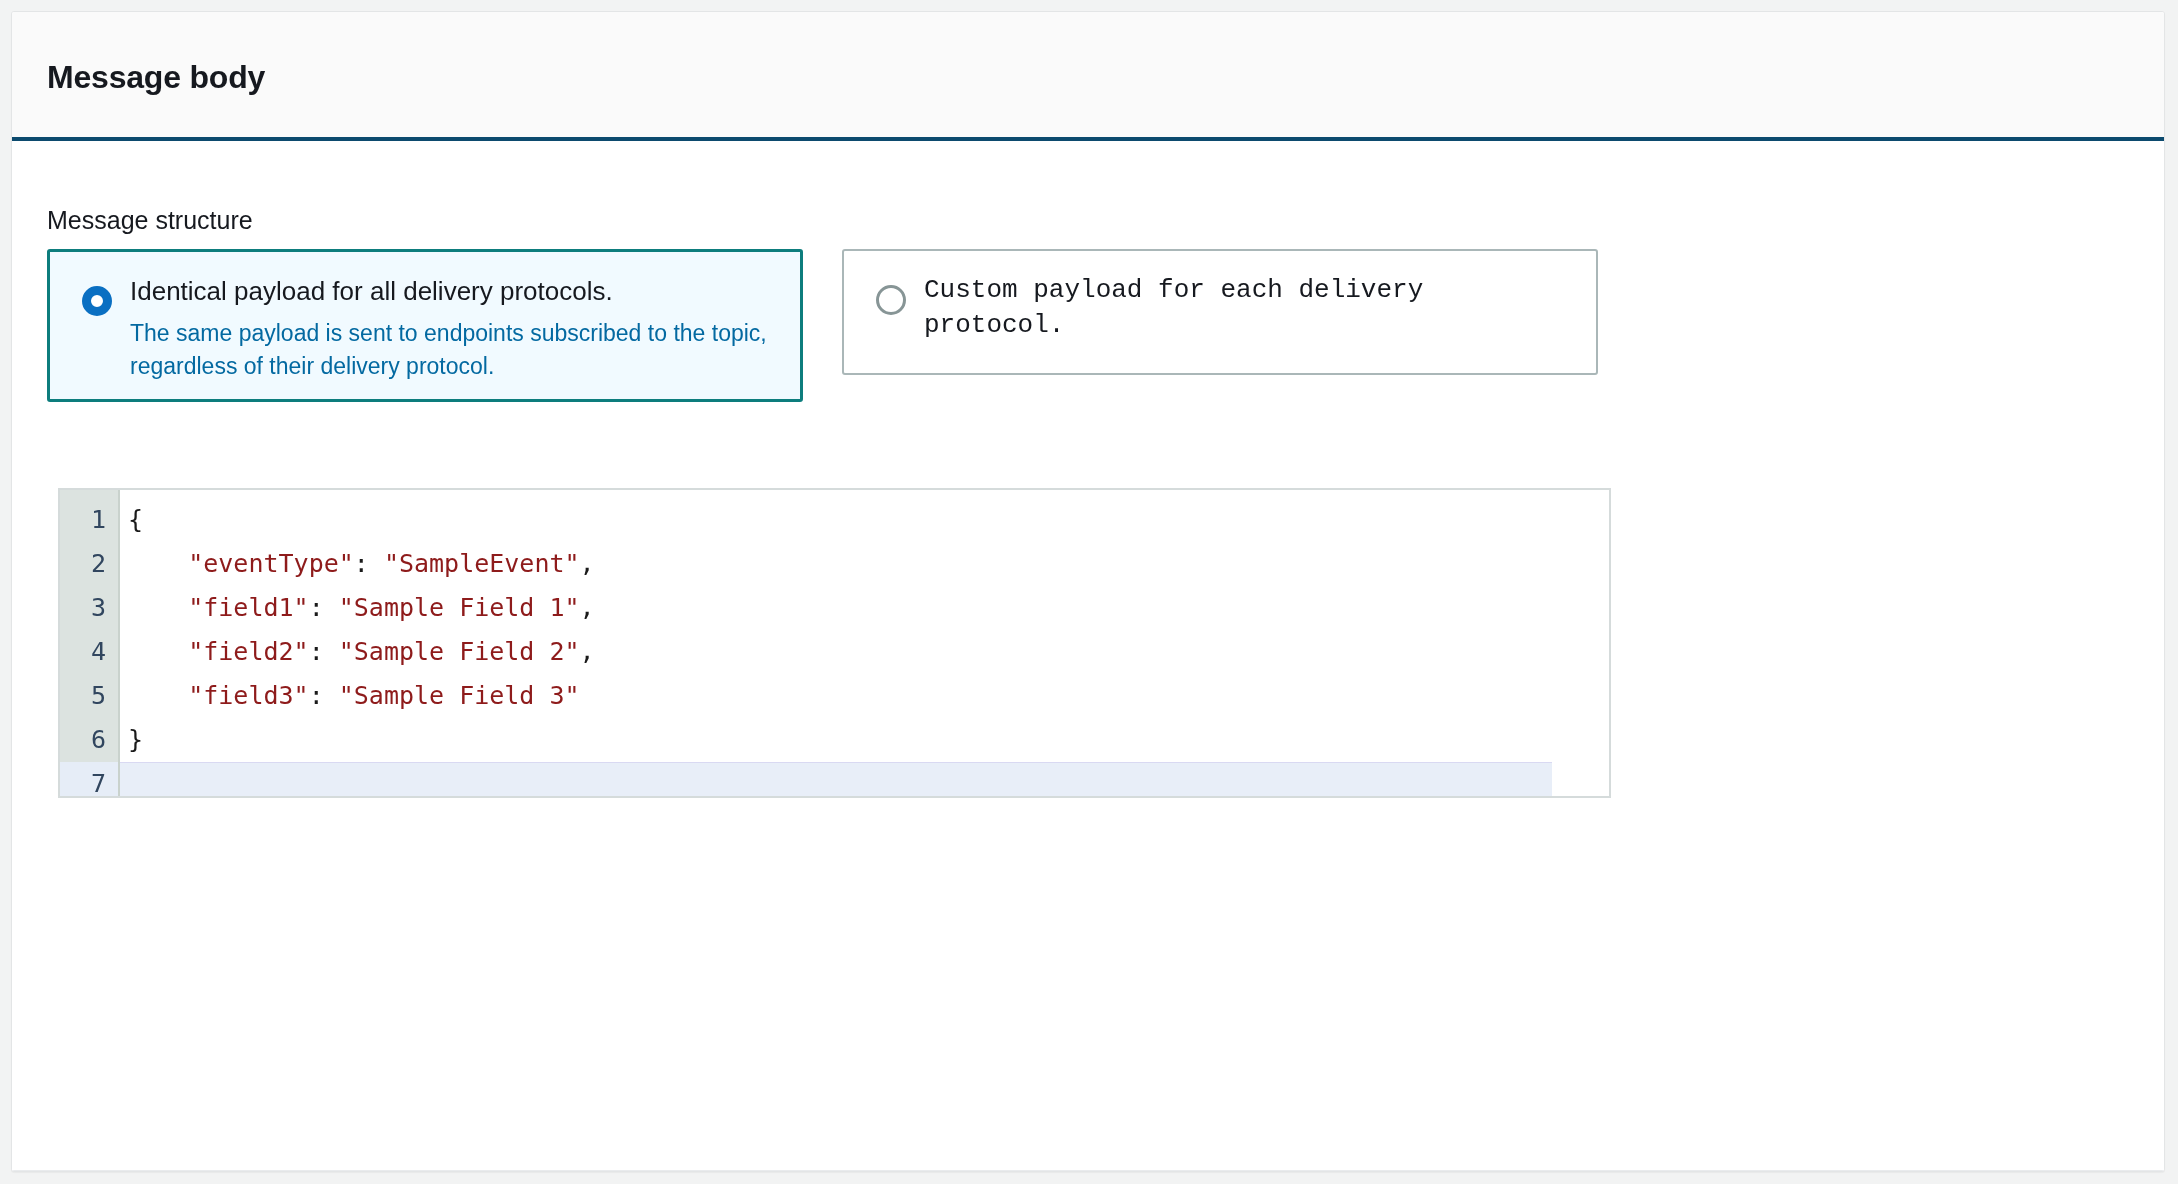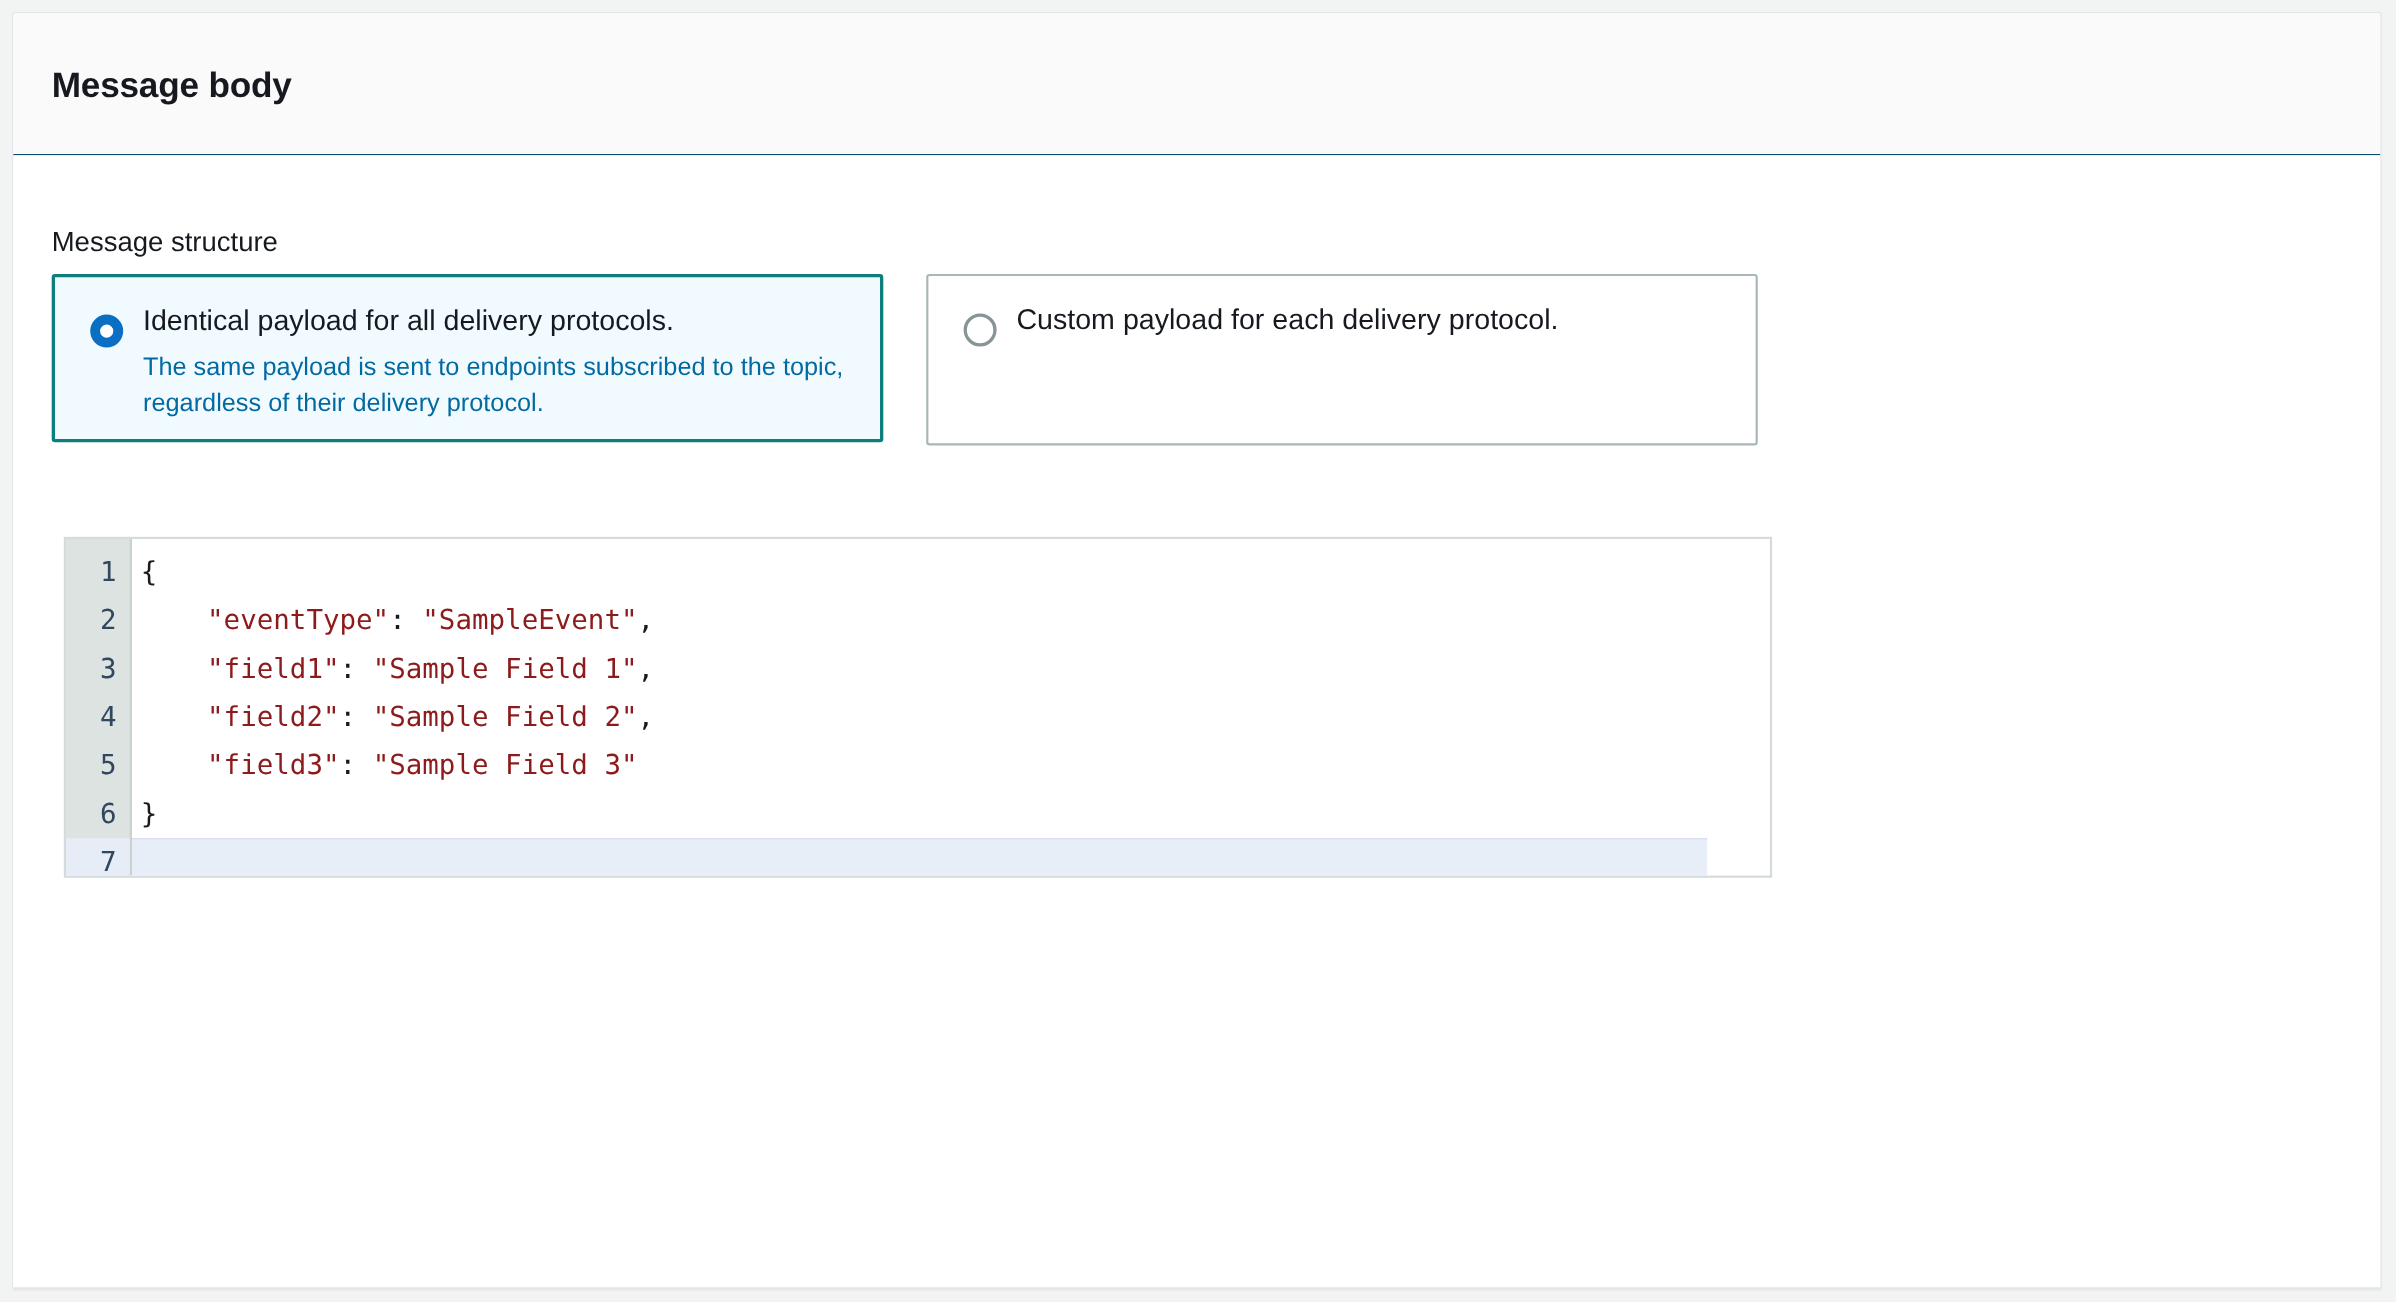--- a/index.html
+++ b/index.html
@@ -37,21 +37,21 @@
   }
 
   
   .panel-header {
     position: absolute;
     left: 0;
     top: 0;
     right: 0;
     height: 129px;
     background: #fafafa;
-    border-bottom: 1px solid #0c4a6e;
+    border-bottom: 4px solid #0c4a6e;
     box-sizing: border-box;
   }
   .panel-title {
     position: absolute;
     left: 35px;
     top: 46px;
     font-size: 32px;
     font-weight: bold;
     color: #16191f;
     letter-spacing: -0.2px;
@@ -93,23 +93,24 @@
     top: 0;
     width: 756px;
     height: 153px;
     background: #f1faff;
     border: 3px solid #0d7d7d;
   }
   .radio-card.unselected {
     left: 795px;
     top: 0;
     width: 756px;
-    height: 156px;
+    height: 126px;
     background: #ffffff;
     border: 2px solid #aab7b8;
+    font-family: Liberation Mono, monospace;
   }
 
   .radio-mark {
     position: absolute;
     left: 32px;
     top: 34px;
     width: 30px;
     height: 30px;
     border-radius: 50%;
     box-sizing: border-box;

